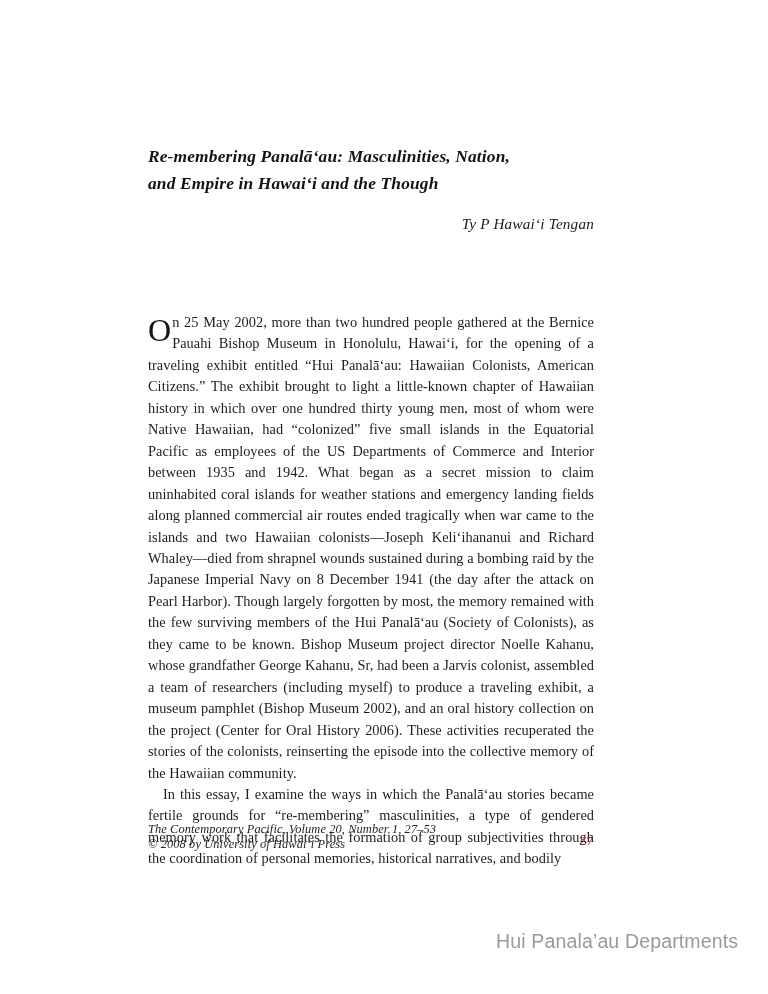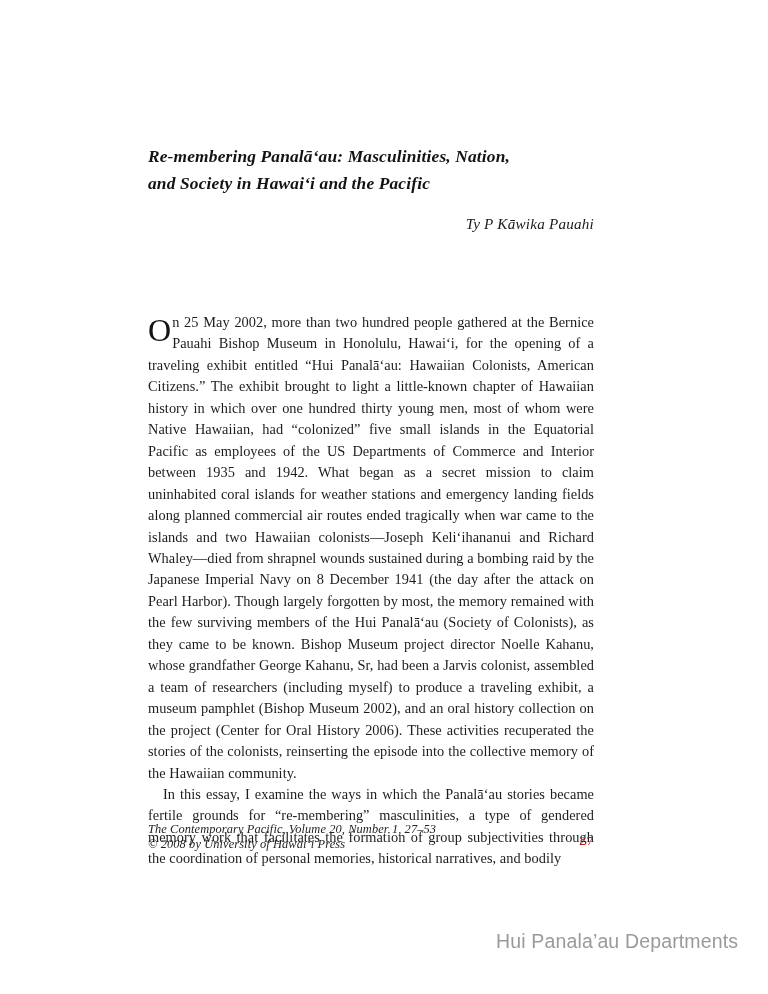--- a/index.html
+++ b/index.html
@@ -133,24 +133,24 @@
     user-select: none;
   }
 </style>
 </head>
 <body>
 
 <div class="page">
 
   <h1 class="article-title">
     <span class="line">Re-membering Panalāʻau: Masculinities, Nation,</span>
-    <span class="line">and Society in Hawaiʻi and the Pacific</span>
+    <span class="line">and Empire in Hawaiʻi and the Though</span>
   </h1>
 
-  <div class="author">Ty P Kāwika Pauahi</div>
+  <div class="author">Ty P Hawaiʻi Tengan</div>
 
   <div class="body-text">
     <p><span class="dropcap">O</span><span class="smallrun">n 25 May 2002,</span><span> more than two hundred people gathered at the Bernice Pauahi Bishop Museum in Honolulu, Hawaiʻi, for the opening of a traveling exhibit entitled “Hui Panalāʻau: Hawaiian Colonists, American Citizens.” The exhibit brought to light a little-known chapter of Hawaiian history in which over one hundred thirty young men, most of whom were Native Hawaiian, had “colonized” five small islands in the Equatorial Pacific as employees of the US Departments of Commerce and Interior between 1935 and 1942. What began as a secret mission to claim uninhabited coral islands for weather stations and emergency landing fields along planned commercial air routes ended tragically when war came to the islands and two Hawaiian colonists—Joseph Keliʻihananui and Richard Whaley—died from shrapnel wounds sustained during a bombing raid by the Japanese Imperial Navy on 8 December 1941 (the day after the attack on Pearl Harbor). Though largely forgotten by most, the memory remained with the few surviving members of the Hui Panalāʻau (Society of Colonists), as they came to be known. Bishop Museum project director Noelle Kahanu, whose grandfather George Kahanu, Sr, had been a Jarvis colonist, assembled a team of researchers (including myself) to produce a traveling exhibit, a museum pamphlet (Bishop Museum 2002), and an oral history collection on the project (Center for Oral History 2006). These activities recuperated the stories of the colonists, reinserting the episode into the collective memory of the Hawaiian community.</span></p>
     <p class="indented">In this essay, I examine the ways in which the Panalāʻau stories became fertile grounds for “re-membering” masculinities, a type of gendered memory work that facilitates the formation of group subjectivities through the coordination of personal memories, historical narratives, and bodily</p>
   </div>
 
   <div class="citation">
     <span class="cline">The Contemporary Pacific, Volume 20, Number 1, 27–53</span>
     <span class="cline">© 2008 by University of Hawaiʻi Press</span>
   </div>

